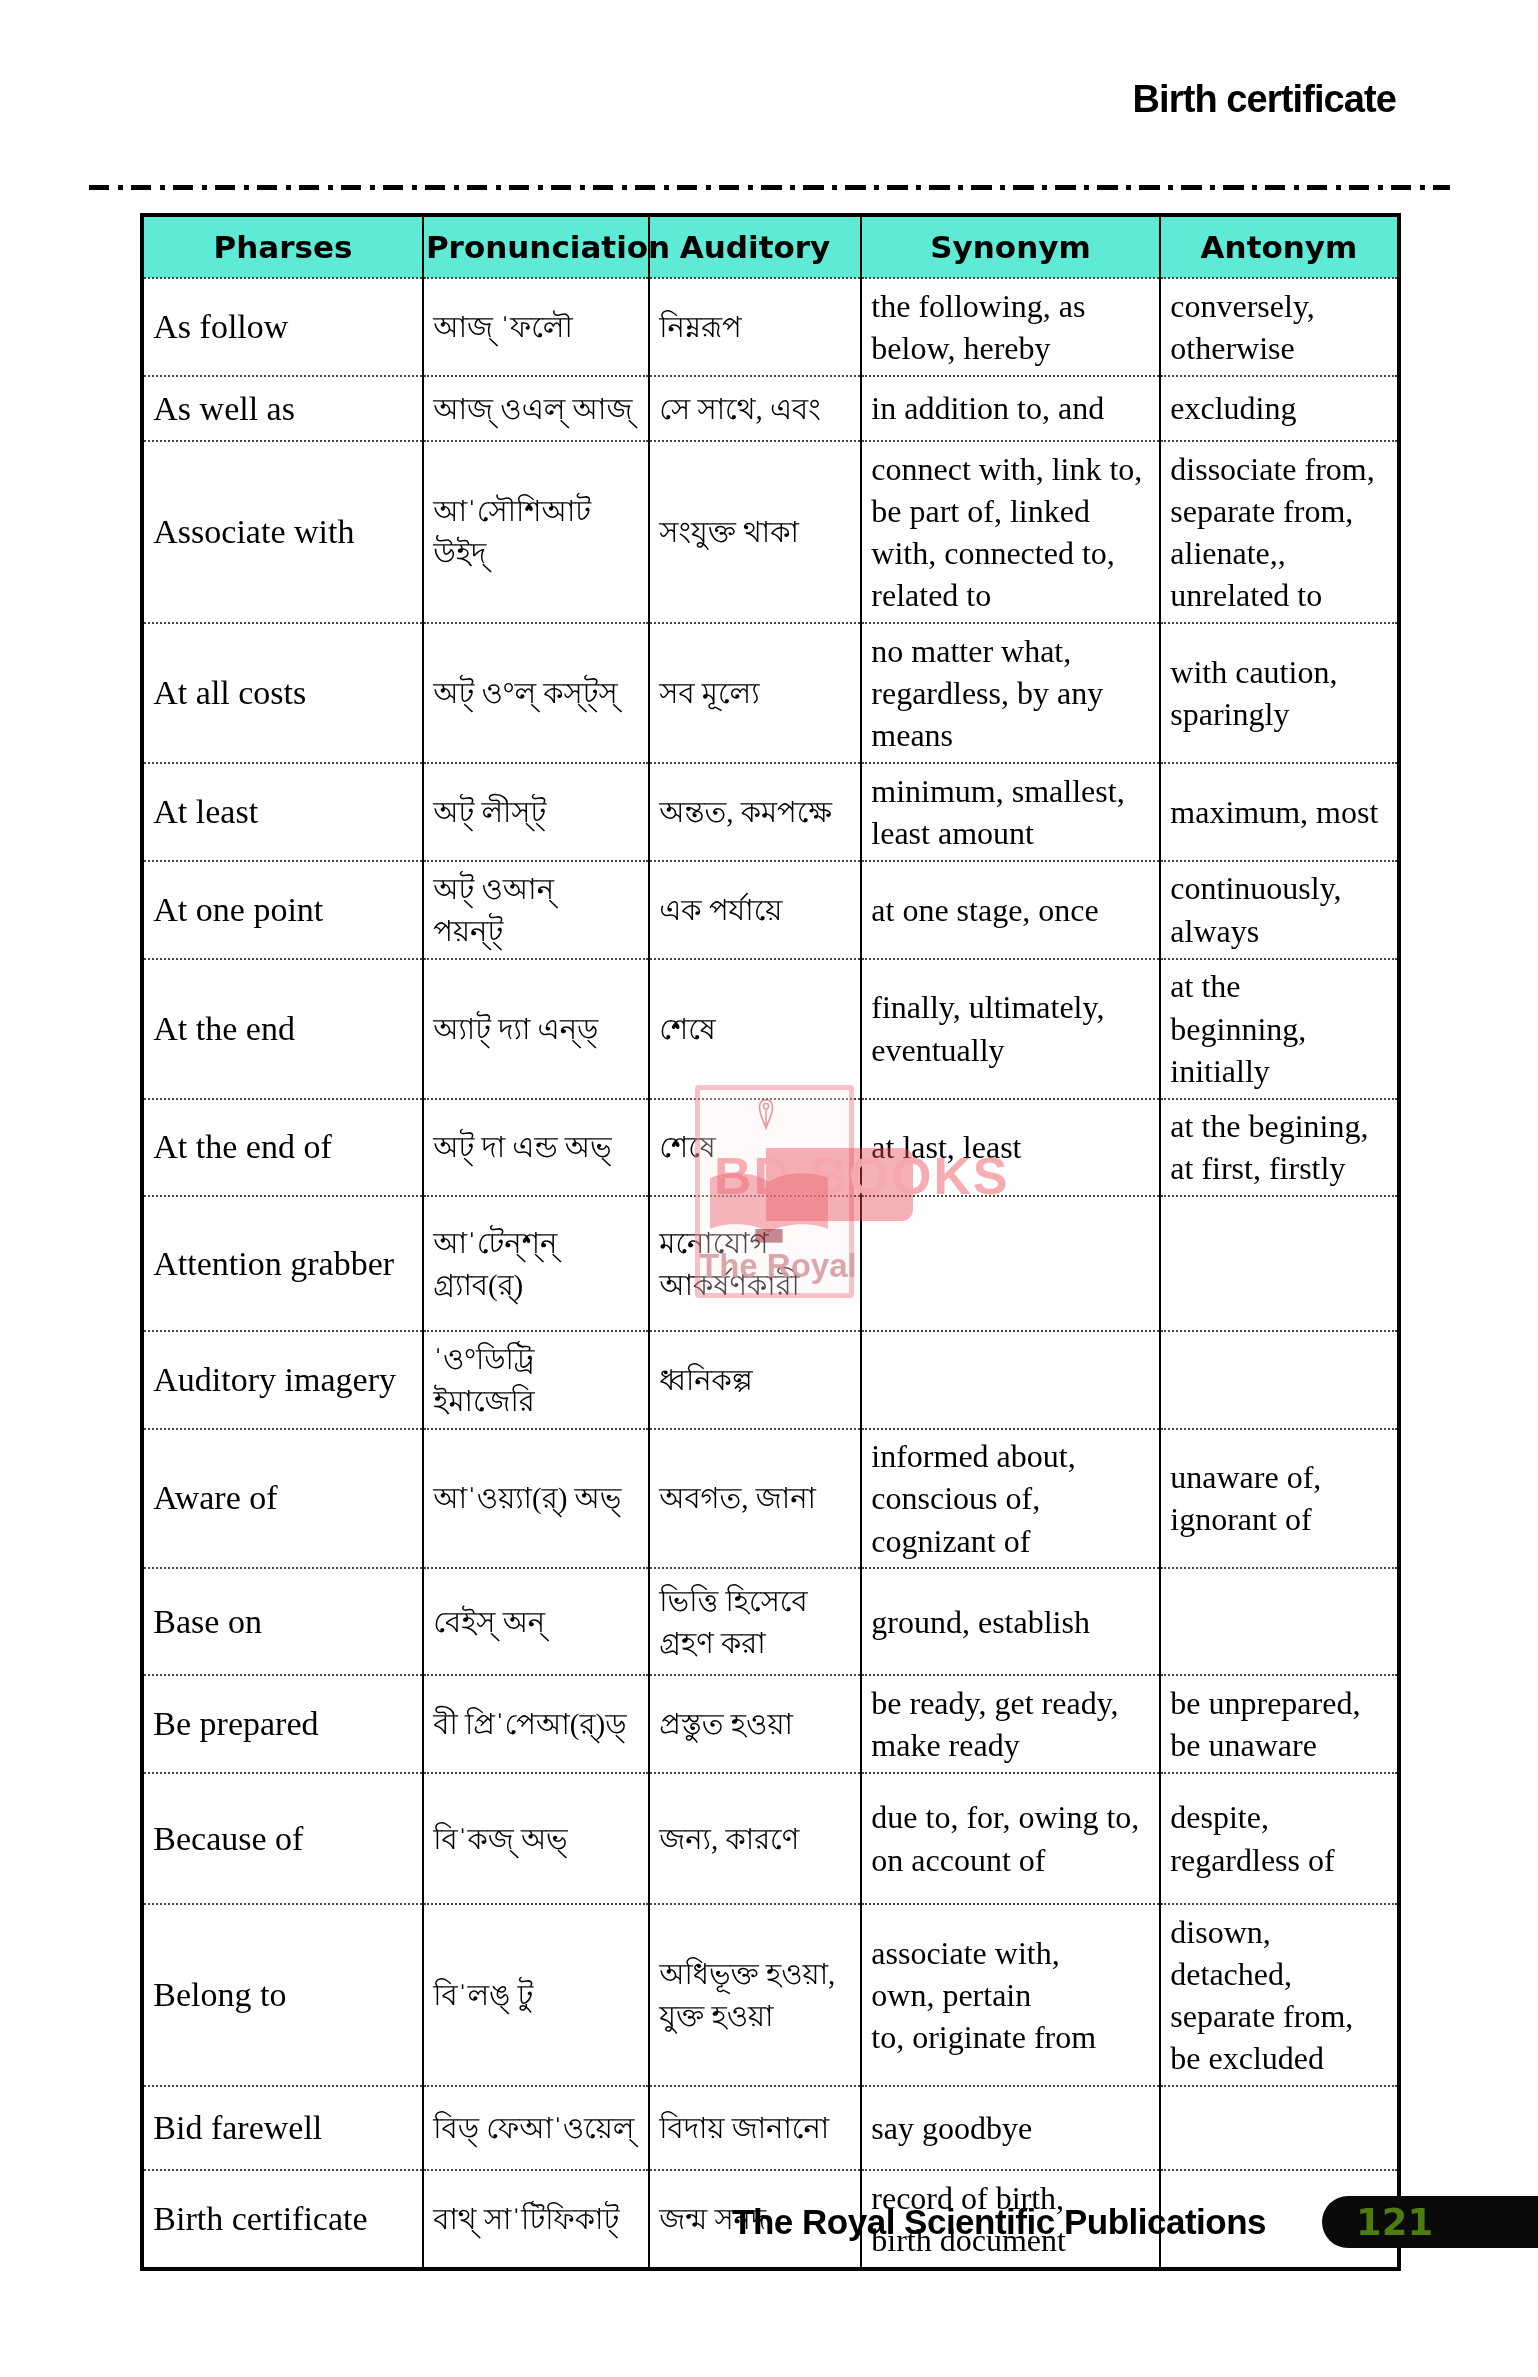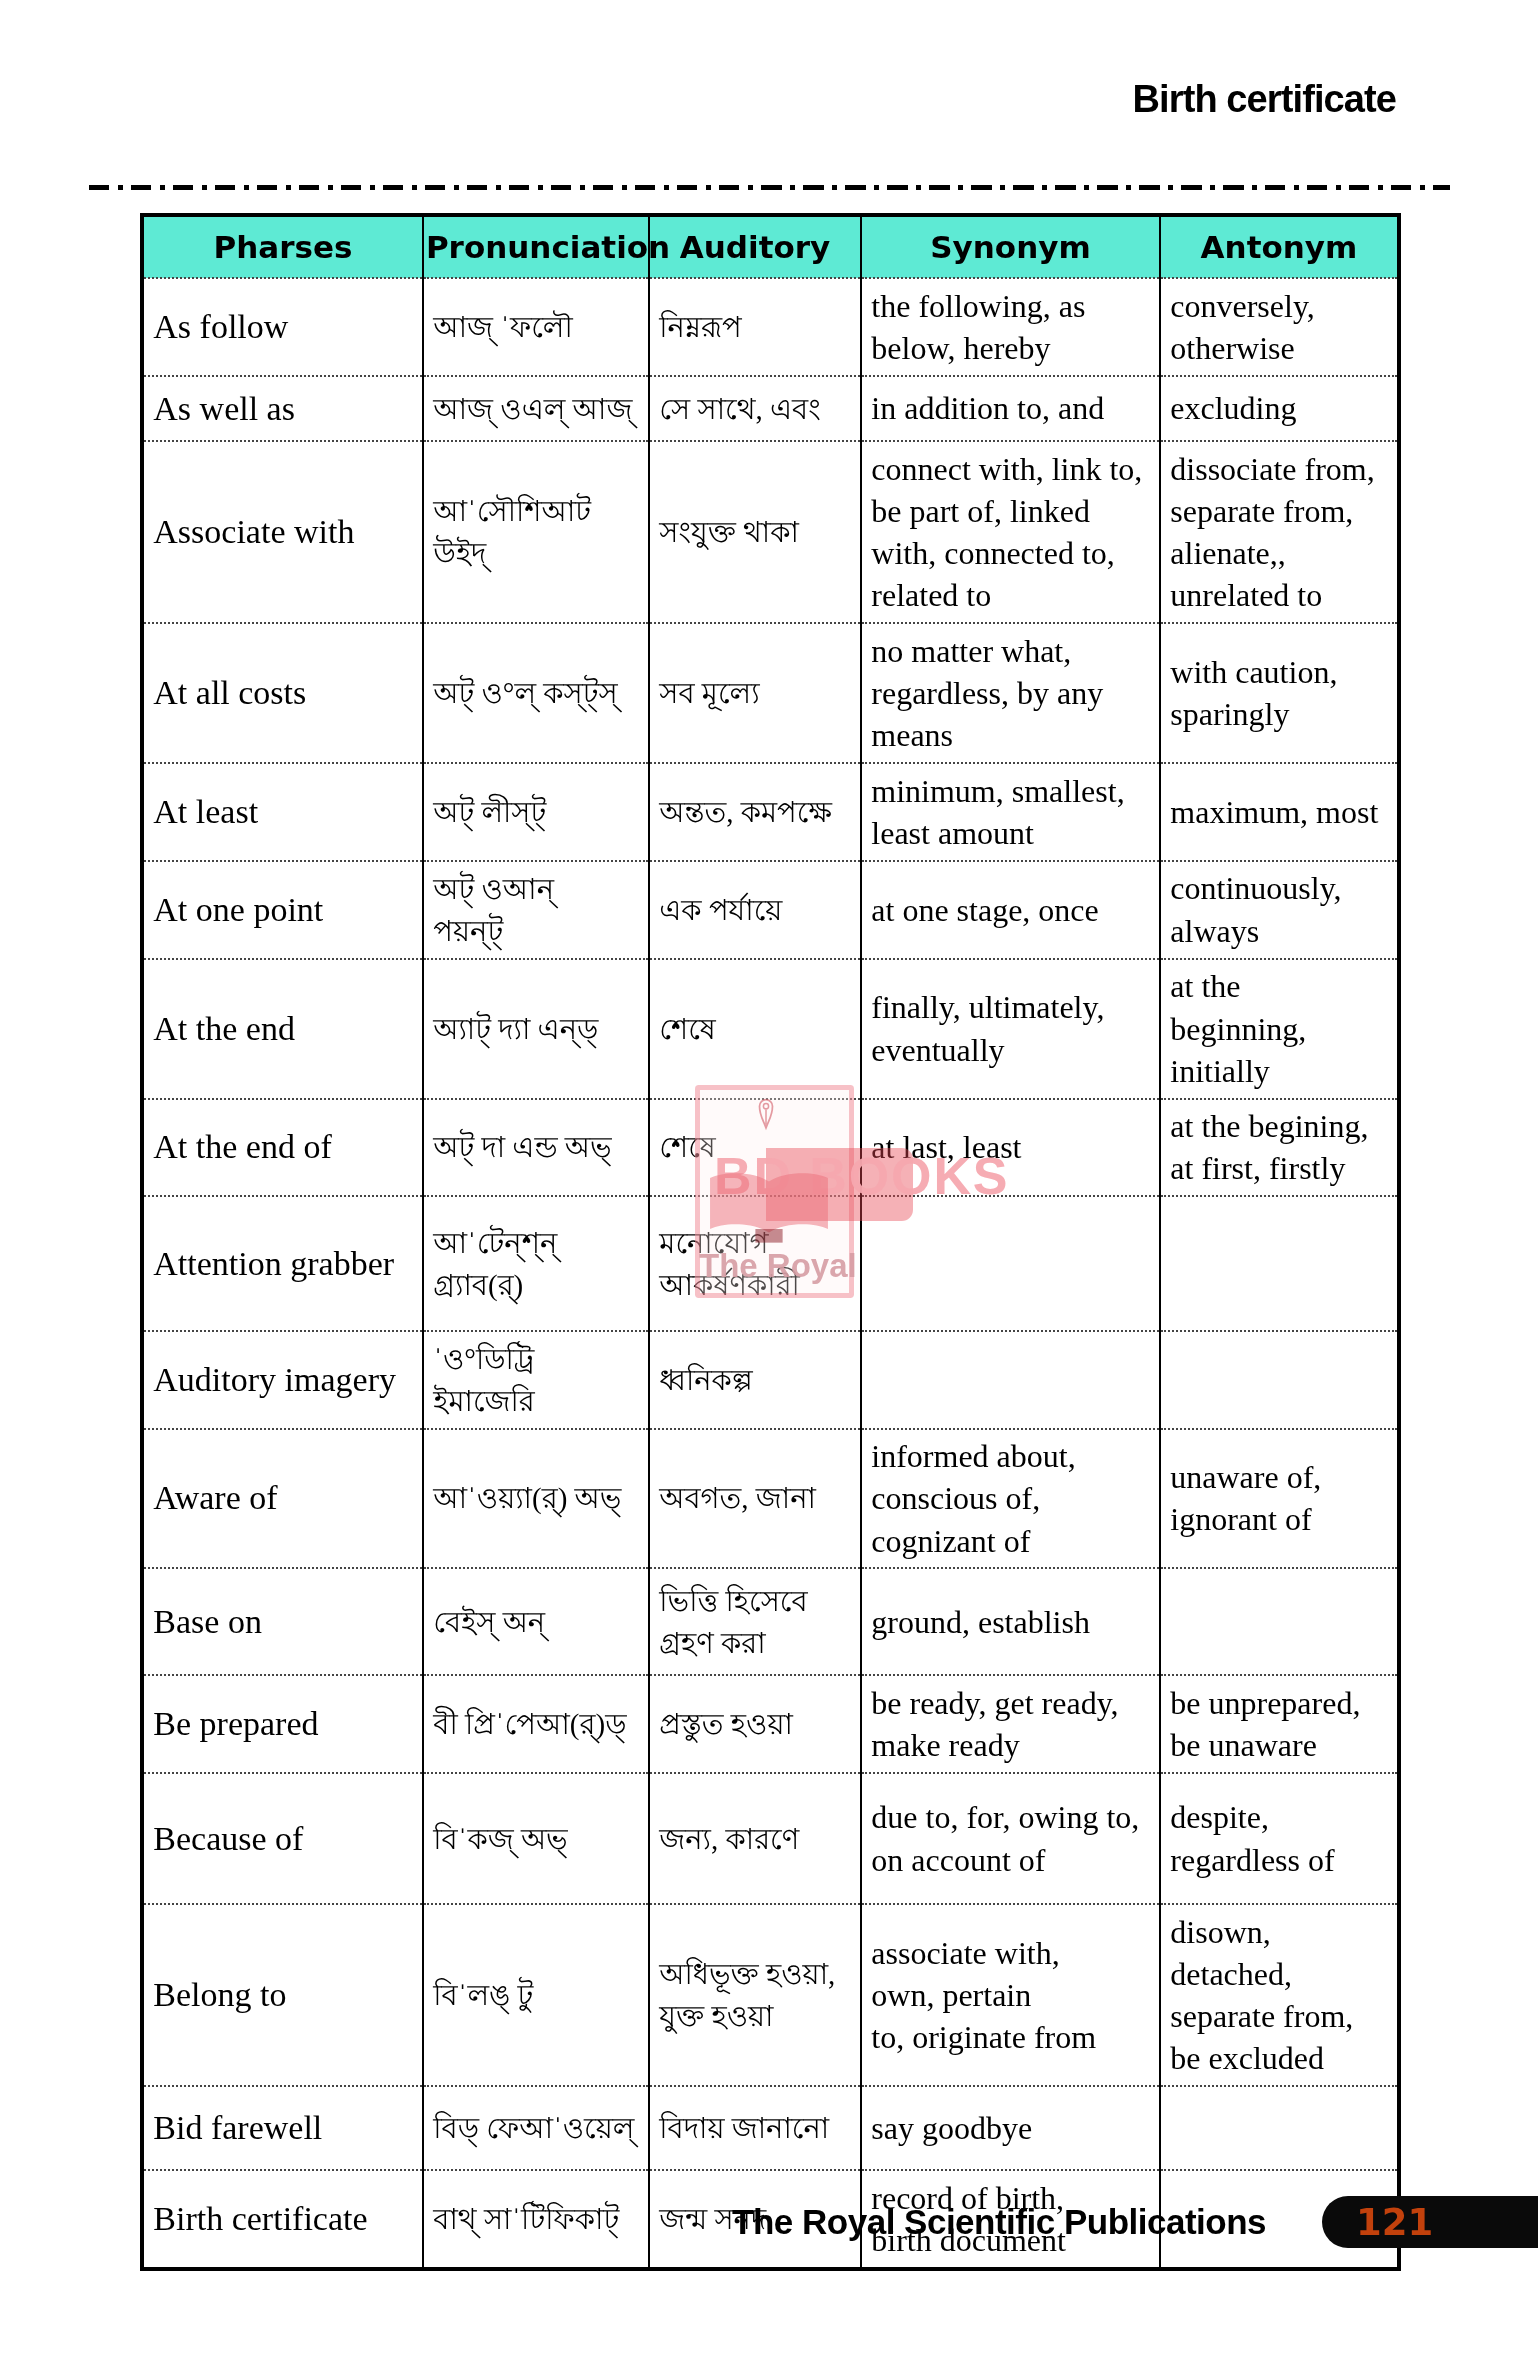--- a/index.html
+++ b/index.html
@@ -32,21 +32,21 @@
         font-weight:bold;font-size:52px;letter-spacing:1.9px;color:rgba(246,168,175,0.95);white-space:nowrap;}
   .wm-book{position:absolute;left:67px;top:89px;width:136px;height:75px;}
   .wm-sub{position:absolute;left:65px;top:166px;font-family:"Liberation Sans",sans-serif;
         font-weight:bold;font-size:33px;color:rgba(214,156,163,0.9);white-space:nowrap;}
   
   .footer-publisher{position:absolute;top:2202px;right:272px;font-family:"Liberation Sans",sans-serif;
         font-weight:bold;font-size:35px;letter-spacing:-0.5px;color:#000;}
   .page-badge{position:absolute;top:2196px;right:0;width:216px;height:52px;background:#0a0a0a;
         border-radius:26px 0 0 26px;display:flex;align-items:center;}
   .page-badge span{font-family:"DejaVu Sans",sans-serif;font-weight:bold;font-size:37px;
-        color:#c2410c;padding-left:34px;text-align:center;}
+        color:#4d7c0f;padding-left:34px;text-align:center;}
 </style>
 </head>
 <body>
 
 <div class="page">
 
   <div class="page-title">Birth certificate</div>
 
   <div class="divider"></div>
 

